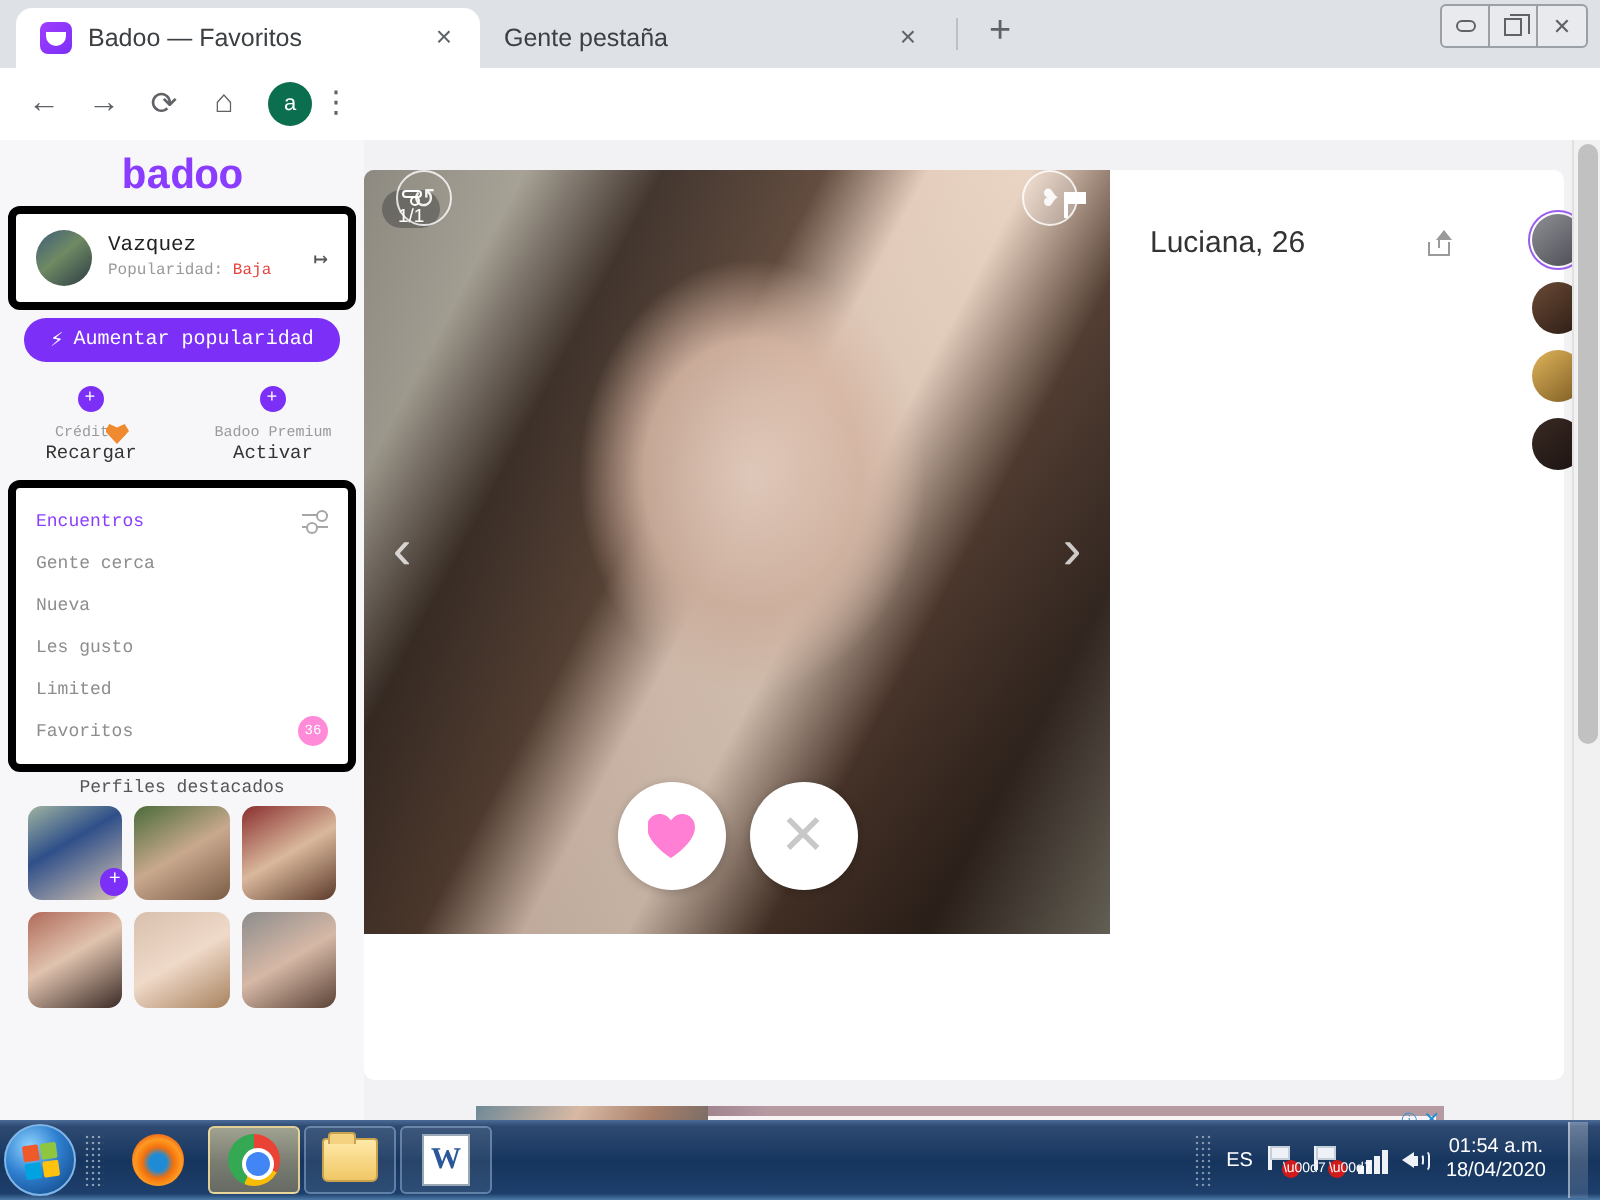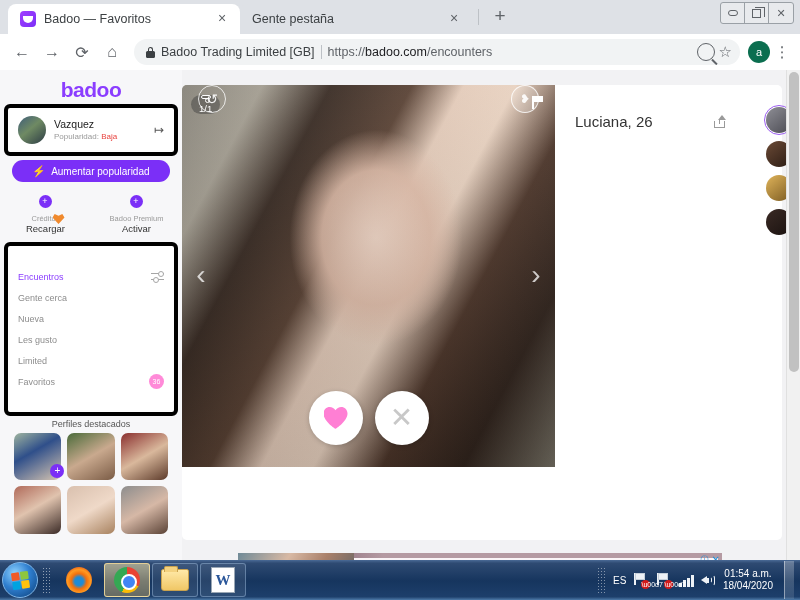--- a/index.html
+++ b/index.html
@@ -112,20 +112,21 @@
   }
   .page-scrollbar .thumb {
     position: absolute; left: 2px; top: 2px; width: 10px; height: 300px;
     background: #c1c1c1; border-radius: 5px;
   }
 
   
   .sidebar {
     position: absolute; left: 0; top: 0; width: 182px; height: 490px;
     background: #f7f7f9;
+    font-family: Liberation Mono, monospace;
   }
   .brand {
     text-align: center; padding: 8px 0 6px; font-size: 21px;
     font-weight: bold; color: #8B3DFF; letter-spacing: -0.5px;
   }
   .card {
     background: #fff; border-radius: 2px; margin: 0 8px;
   }
   .hl-box { outline: 4px solid #000; }
   .profile-row {
@@ -166,21 +167,21 @@
     clip-path: polygon(20% 0, 80% 0, 100% 32%, 50% 100%, 0 32%);
   }
   .plus-badge {
     position: absolute; right: -6px; bottom: -2px; width: 13px; height: 13px;
     border-radius: 50%; background: #7B2FF7; color: #fff; font-size: 9px;
     line-height: 13px; text-align: center;
   }
   .promo-cap { font-size: 7.5px; color: #9a9a9a; margin-top: 4px; }
   .promo-act { font-size: 9.5px; color: #333; }
 
-  .nav-card { margin-top: 12px; padding: 20px 0; }
+  .nav-card { margin-top: 12px; padding: 6px 0; }
   .nav-item {
     height: 21px; display: flex; align-items: center; padding: 0 10px;
     font-size: 9px; color: #8d8d8d; position: relative;
   }
   .nav-item.active { color: #8B3DFF; }
   .filter-icon { margin-left: auto; width: 13px; height: 11px; position: relative; opacity: .65; }
   .filter-icon i {
     position: absolute; left: 0; width: 13px; height: 1.2px; background: #777; display: block;
   }
   .filter-icon i:nth-child(1) { top: 2px; }
@@ -428,33 +429,20 @@
             <span class="max-glyph"></span>
           </div>
         <div class="winbtn">✕</div>
       </div>
     </div>
     <div class="toolbar">
       <div class="navbtn">←</div>
       <div class="navbtn">→</div>
       <div class="navbtn">⟳</div>
       <div class="navbtn">⌂</div>
-      <div class="omnibox">
-        <span class="lock-icon">
-            <span class="body"></span>
-            <span class="shackle"></span>
-          </span>
-        <span class="ev-name">Badoo Trading Limited [GB]</span>
-        <span class="ev-sep"></span>
-        <span class="url-text"><span>https://</span><span class="dom">badoo.com</span><span>/encounters</span></span>
-        <span class="omni-right">
-          <span class="circ-icon"></span>
-          <span class="star-glyph">☆</span>
-        </span>
-      </div>
       <div class="avatar-chip">a</div>
       <div class="kebab">⋮</div>
     </div>
   </div>
 
   <div class="viewport">
 
     <div class="sidebar">
       <div class="brand">badoo</div>
 

